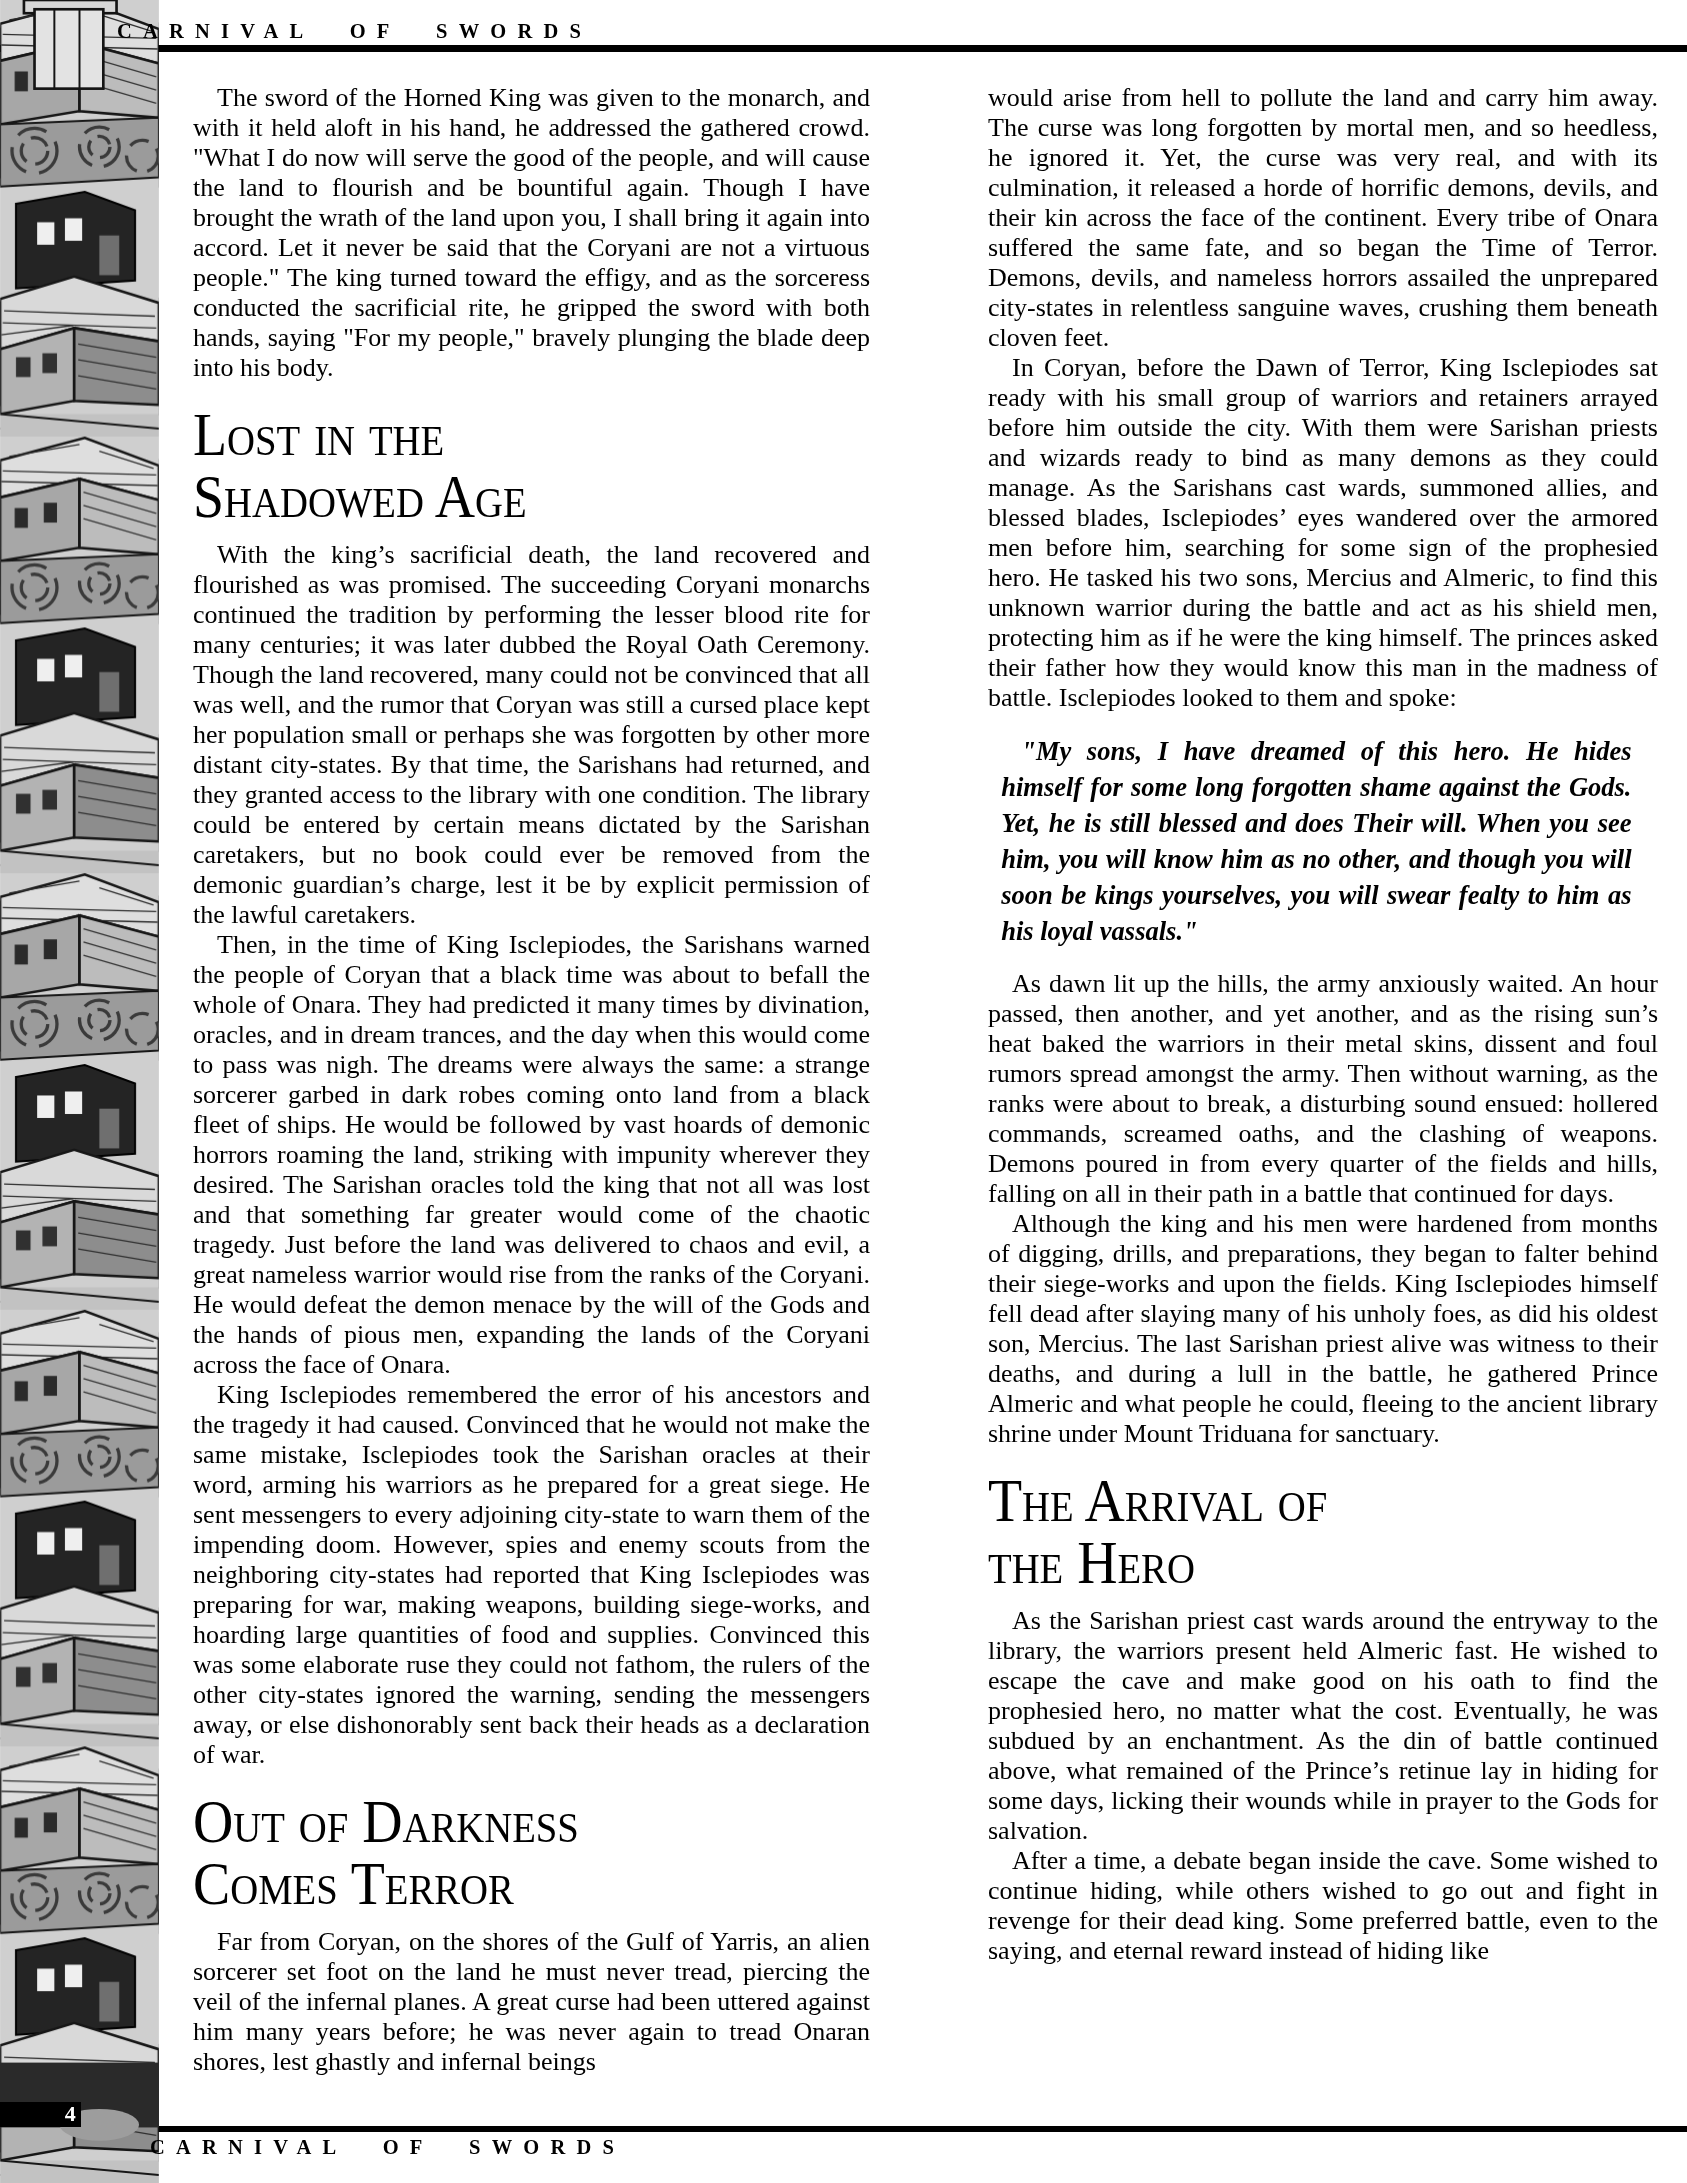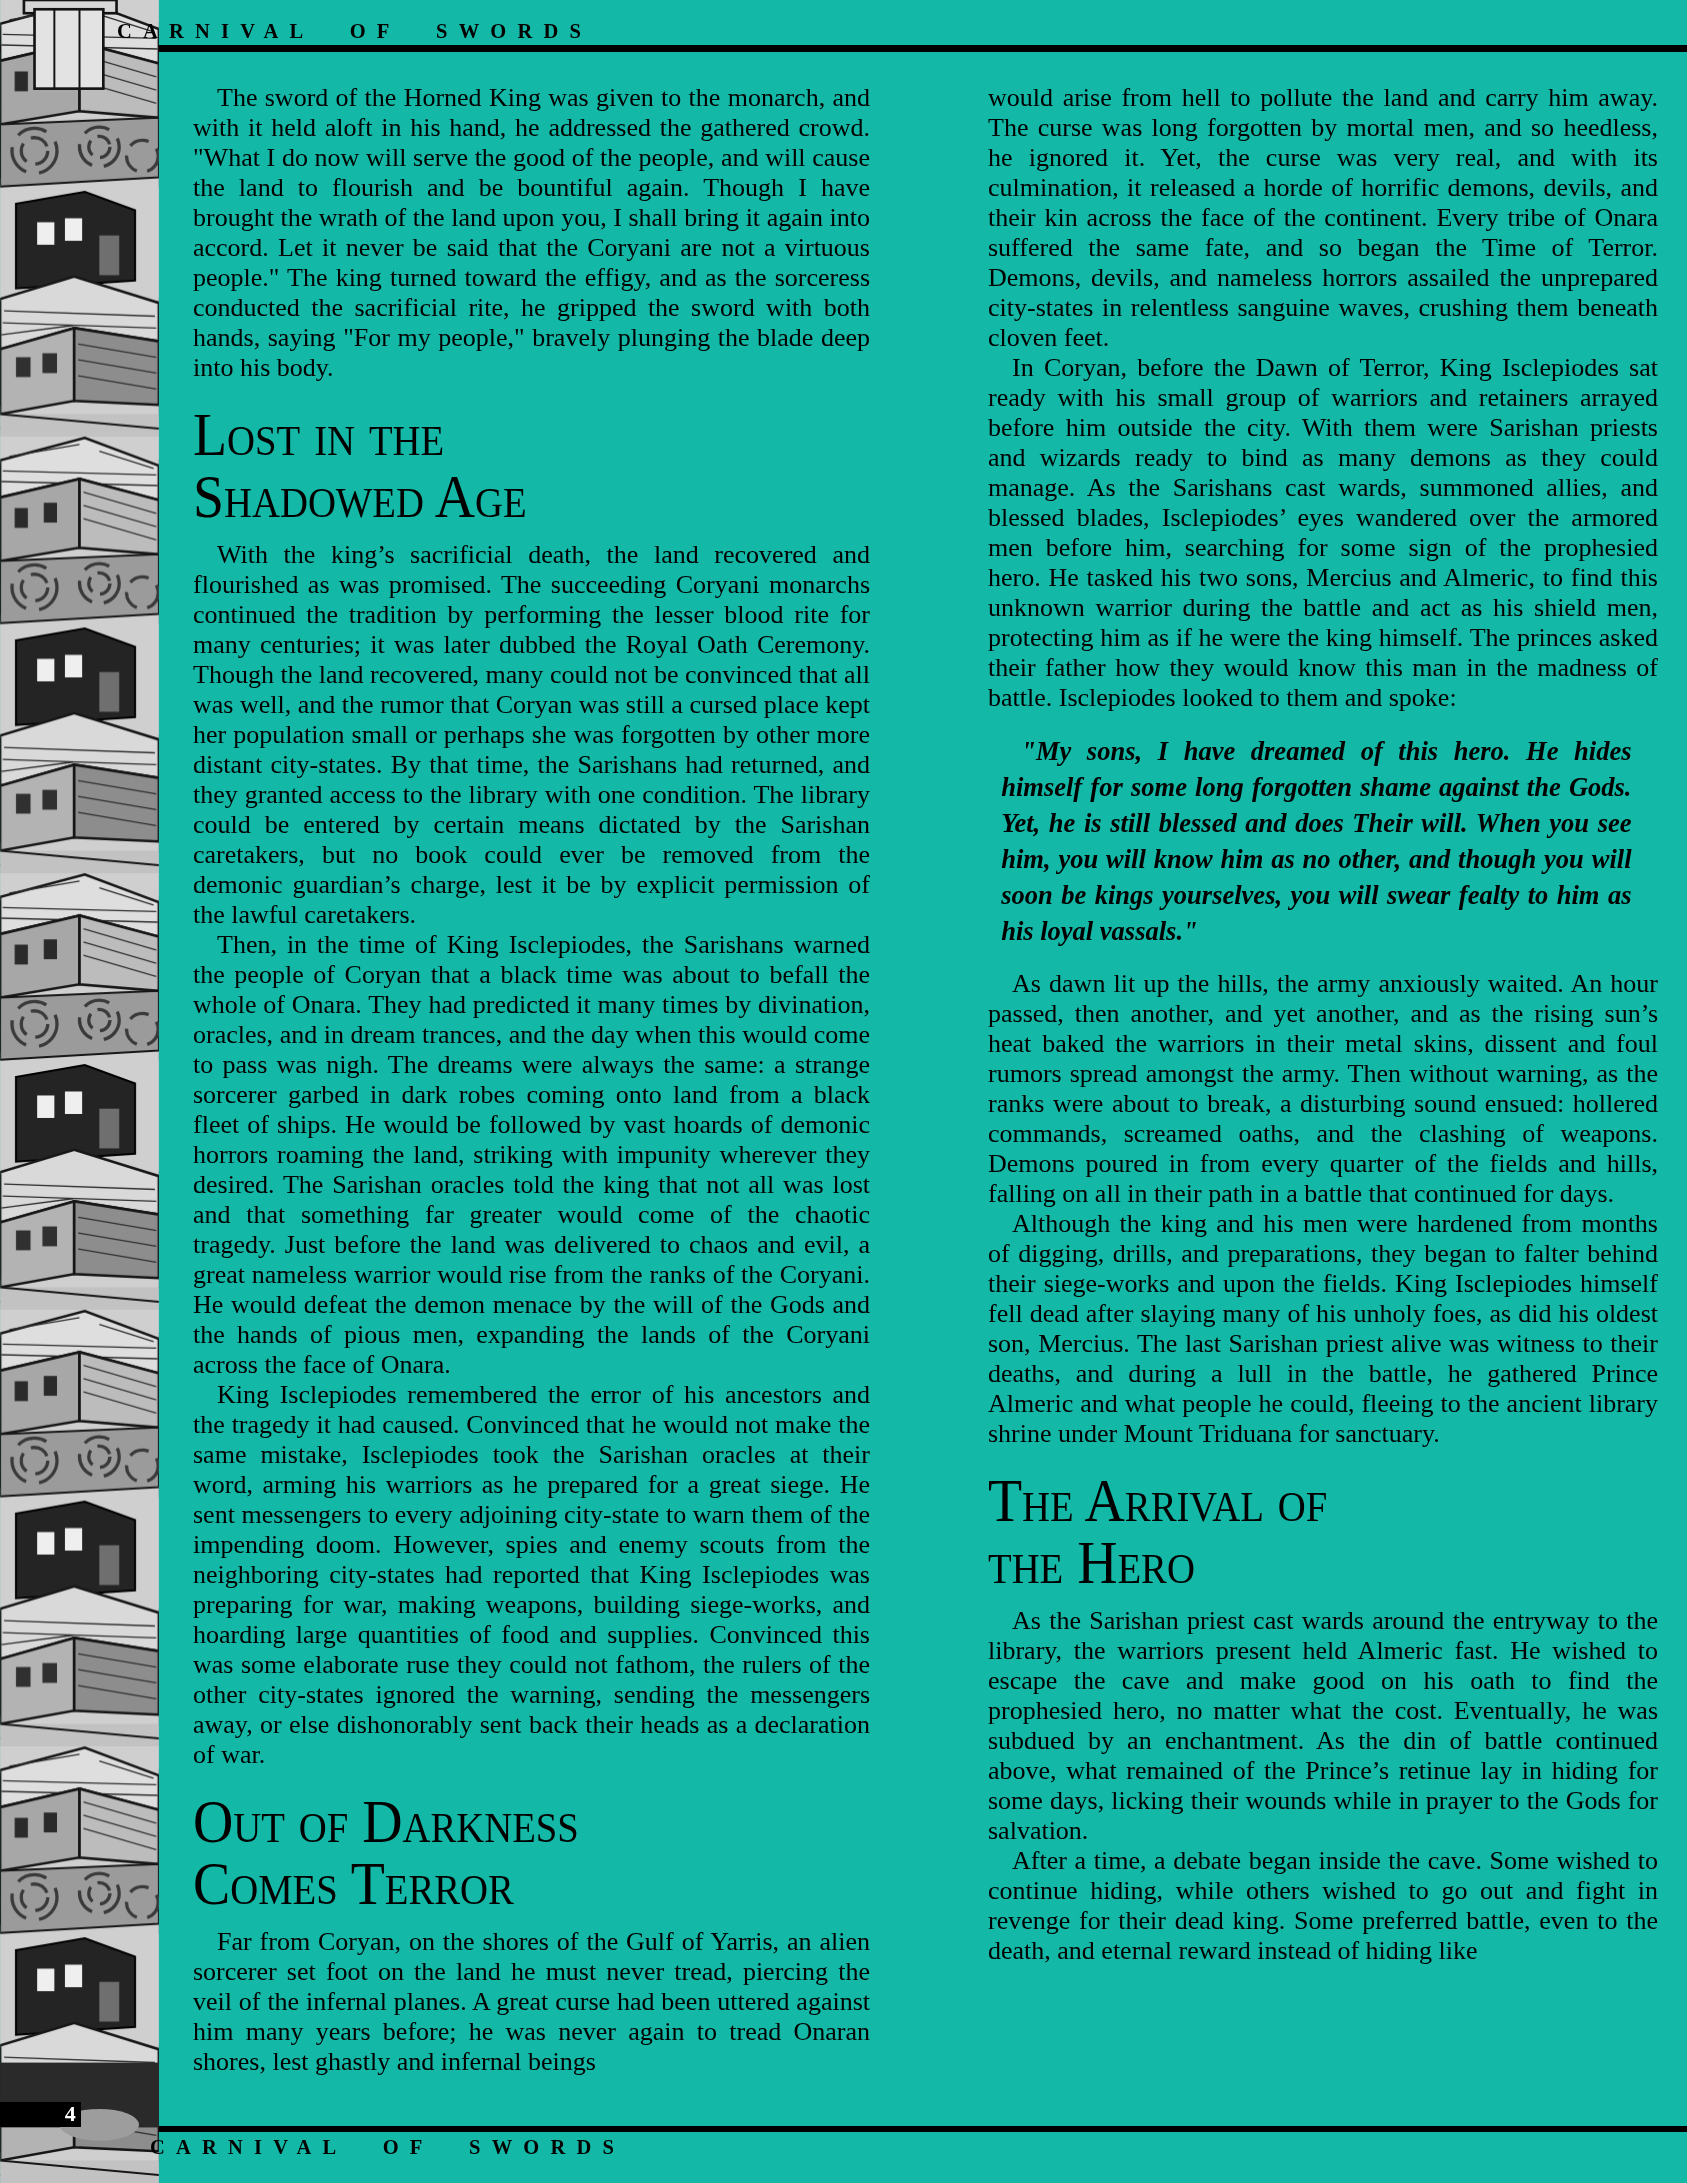--- a/index.html
+++ b/index.html
@@ -1,20 +1,20 @@
 <!DOCTYPE html>
 <html style="font-size:10.6px"><head>
 <meta charset="utf-8">
 <style>
   html,body{margin:0;padding:0;background:#888;}
   .page{
     position:relative;
     width:1687px;
     height:2183px;
-    background:#14b8a6;
+    background:#ffffff;
     font-family:"Liberation Serif", serif;
     color:#000;
     overflow:hidden;
   }
   
   .rule{position:absolute;background:#000;}
   .rule-top{left:0;top:45px;width:1687px;height:6.6px;}
   .rule-bottom{left:116px;top:2126px;width:1571px;height:6px;}
   
   .art{
@@ -161,21 +161,21 @@
       <p class="body-paragraph">Far from Coryan, on the shores of the Gulf of Yarris, an alien sorcerer set foot on the land he must never tread, piercing the veil of the infernal planes. A great curse had been uttered against him many years before; he was never again to tread Onaran shores, lest ghastly and infernal beings</p>
     </div>
   <div class="column col-right">
       <p class="body-paragraph no-indent">would arise from hell to pollute the land and carry him away. The curse was long forgotten by mortal men, and so heedless, he ignored it. Yet, the curse was very real, and with its culmination, it released a horde of horrific demons, devils, and their kin across the face of the continent. Every tribe of Onara suffered the same fate, and so began the Time of Terror. Demons, devils, and nameless horrors assailed the unprepared city-states in relentless sanguine waves, crushing them beneath cloven feet.</p>
       <p class="body-paragraph">In Coryan, before the Dawn of Terror, King Isclepiodes sat ready with his small group of warriors and retainers arrayed before him outside the city. With them were Sarishan priests and wizards ready to bind as many demons as they could manage. As the Sarishans cast wards, summoned allies, and blessed blades, Isclepiodes’ eyes wandered over the armored men before him, searching for some sign of the prophesied hero. He tasked his two sons, Mercius and Almeric, to find this unknown warrior during the battle and act as his shield men, protecting him as if he were the king himself. The princes asked their father how they would know this man in the madness of battle. Isclepiodes looked to them and spoke:</p>
       <p class="block-quote">"My sons, I have dreamed of this hero. He hides himself for some long forgotten shame against the Gods. Yet, he is still blessed and does Their will. When you see him, you will know him as no other, and though you will soon be kings yourselves, you will swear fealty to him as his loyal vassals."</p>
       <p class="body-paragraph">As dawn lit up the hills, the army anxiously waited. An hour passed, then another, and yet another, and as the rising sun’s heat baked the warriors in their metal skins, dissent and foul rumors spread amongst the army. Then without warning, as the ranks were about to break, a disturbing sound ensued: hollered commands, screamed oaths, and the clashing of weapons. Demons poured in from every quarter of the fields and hills, falling on all in their path in a battle that continued for days.</p>
       <p class="body-paragraph">Although the king and his men were hardened from months of digging, drills, and preparations, they began to falter behind their siege-works and upon the fields. King Isclepiodes himself fell dead after slaying many of his unholy foes, as did his oldest son, Mercius. The last Sarishan priest alive was witness to their deaths, and during a lull in the battle, he gathered Prince Almeric and what people he could, fleeing to the ancient library shrine under Mount Triduana for sanctuary.</p>
       <h2 class="section-heading">The Arrival of<br>the Hero</h2>
       <p class="body-paragraph">As the Sarishan priest cast wards around the entryway to the library, the warriors present held Almeric fast. He wished to escape the cave and make good on his oath to find the prophesied hero, no matter what the cost. Eventually, he was subdued by an enchantment. As the din of battle continued above, what remained of the Prince’s retinue lay in hiding for some days, licking their wounds while in prayer to the Gods for salvation.</p>
-      <p class="body-paragraph">After a time, a debate began inside the cave. Some wished to continue hiding, while others wished to go out and fight in revenge for their dead king. Some preferred battle, even to the death, and eternal reward instead of hiding like</p>
+      <p class="body-paragraph">After a time, a debate began inside the cave. Some wished to continue hiding, while others wished to go out and fight in revenge for their dead king. Some preferred battle, even to the saying, and eternal reward instead of hiding like</p>
     </div>
 
   <div class="page-number-band">
     <span>4</span>
   </div>
 
   <div class="running-foot">CARNIVAL OF SWORDS</div>
 
 </div>
 

